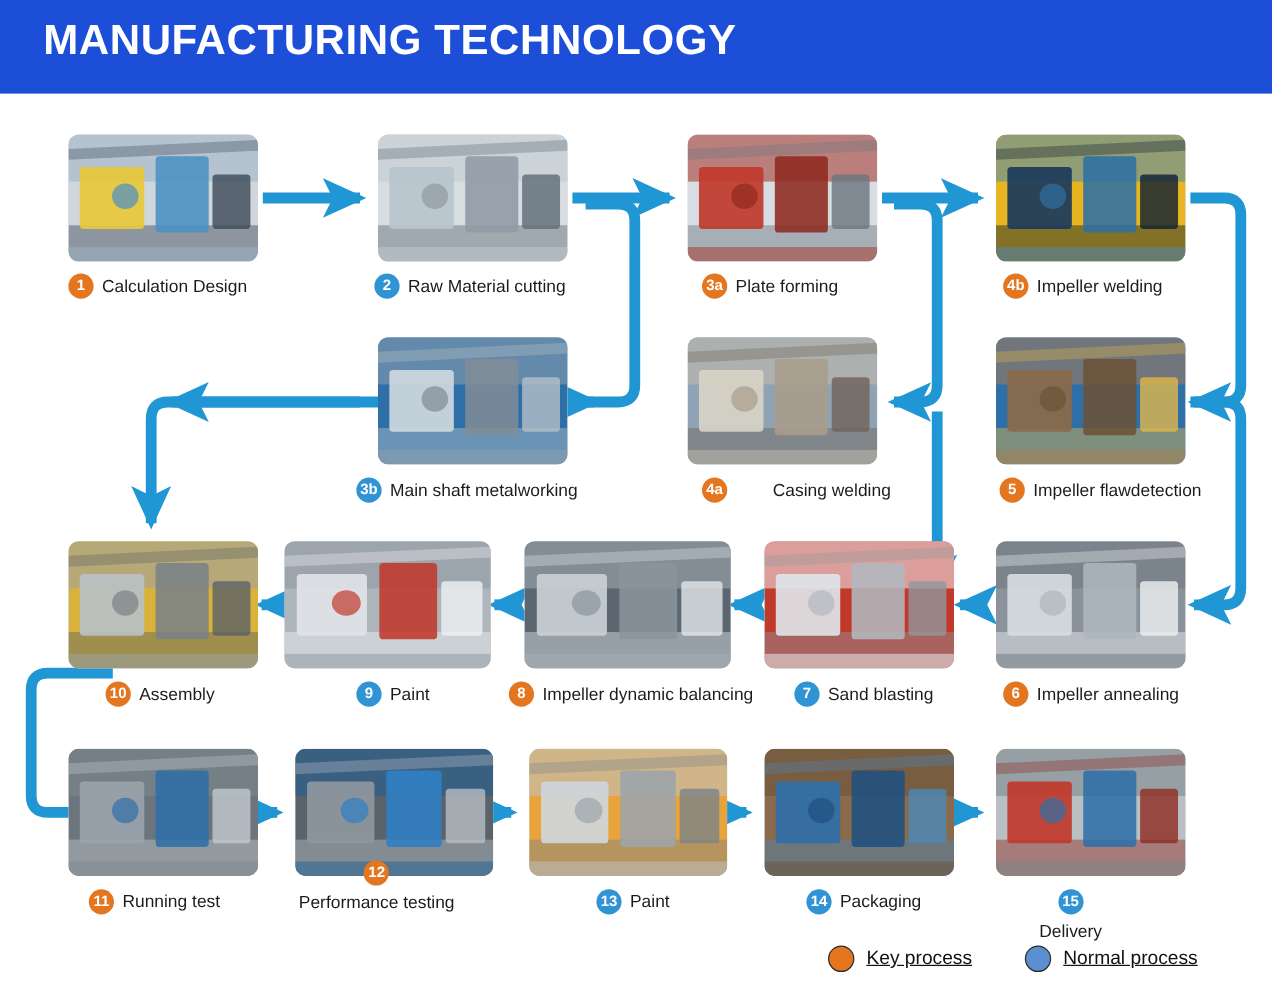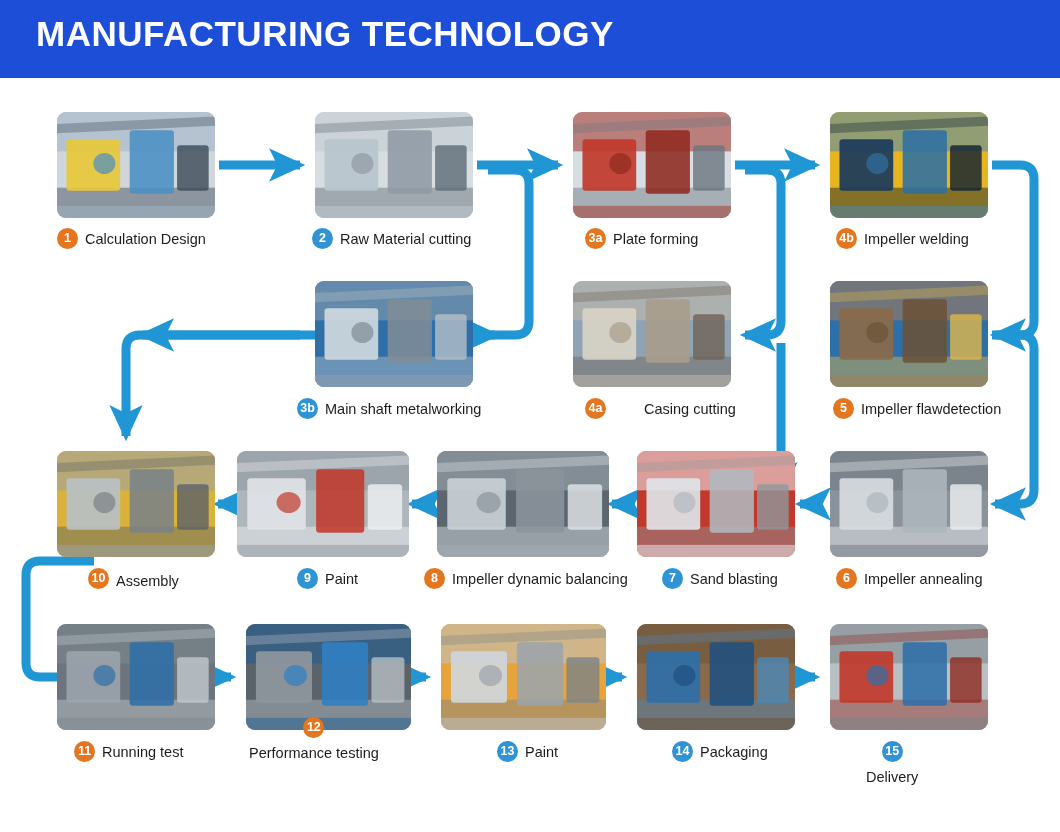--- a/index.html
+++ b/index.html
@@ -221,21 +221,21 @@
             <rect x="6" y="18" width="34" height="34" rx="2" fill="#d8d2c6" opacity="0.92"></rect>
             <rect x="46" y="12" width="28" height="42" rx="2" fill="#a89c8a" opacity="0.88"></rect>
             <rect x="76" y="22" width="20" height="30" rx="2" fill="#6e6357" opacity="0.8"></rect>
             <path d="M0 8 L100 3 L100 9 L0 14 Z" fill="#6e6357" opacity="0.35"></path>
             <circle cx="30" cy="34" r="7" fill="#a89c8a" opacity="0.7"></circle>
             <rect x="0" y="62" width="100" height="8" fill="#c4bbac" opacity="0.5"></rect>
           </svg>
         </div>
         <div class="node-label" style="left: 585px; top: 320px; gap: 38px;">
           <span class="badge key">4a</span>
-          <span>Casing cutting</span>
+          <span>Casing welding</span>
         </div>
       </div>
       <div class="node">
         <div class="node-img" style="left: 830px; top: 203px; width: 158px; height: 106px;">
           <svg width="158" height="106" viewBox="0 0 100 70" preserveAspectRatio="none">
             <rect width="100" height="70" fill="#2f6fa8"></rect>
             <rect y="0" width="100" height="26" fill="#a57c55" opacity="0.55"></rect>
             <rect y="50" width="100" height="20" fill="#e0b84a" opacity="0.45"></rect>
             <rect x="6" y="18" width="34" height="34" rx="2" fill="#8a6a4a" opacity="0.92"></rect>
             <rect x="46" y="12" width="28" height="42" rx="2" fill="#6b5238" opacity="0.88"></rect>
@@ -257,21 +257,21 @@
             <rect y="0" width="100" height="26" fill="#9aa3a9" opacity="0.55"></rect>
             <rect y="50" width="100" height="20" fill="#5a6268" opacity="0.45"></rect>
             <rect x="6" y="18" width="34" height="34" rx="2" fill="#b9c0c4" opacity="0.92"></rect>
             <rect x="46" y="12" width="28" height="42" rx="2" fill="#7a8288" opacity="0.88"></rect>
             <rect x="76" y="22" width="20" height="30" rx="2" fill="#5a6268" opacity="0.8"></rect>
             <path d="M0 8 L100 3 L100 9 L0 14 Z" fill="#5a6268" opacity="0.35"></path>
             <circle cx="30" cy="34" r="7" fill="#7a8288" opacity="0.7"></circle>
             <rect x="0" y="62" width="100" height="8" fill="#9aa3a9" opacity="0.5"></rect>
           </svg>
         </div>
-        <div class="node-label" style="left: 88px; top: 490px; align-items: flex-end;">
+        <div class="node-label" style="left: 88px; top: 490px;">
           <span class="badge key">10</span>
           <span>Assembly</span>
         </div>
       </div>
       <div class="node">
         <div class="node-img" style="left: 237px; top: 373px; width: 172px; height: 106px;">
           <svg width="172" height="106" viewBox="0 0 100 70" preserveAspectRatio="none">
             <rect width="100" height="70" fill="#aeb6bc"></rect>
             <rect y="0" width="100" height="26" fill="#8e979e" opacity="0.55"></rect>
             <rect y="50" width="100" height="20" fill="#f0f2f4" opacity="0.45"></rect>
@@ -435,13 +435,23 @@
             <rect x="0" y="62" width="100" height="8" fill="#7a838a" opacity="0.5"></rect>
           </svg>
         </div>
         <div class="node-label" style="left: 866px; top: 663px; flex-direction: column;">
           <span class="badge normal">15</span>
           <span>Delivery</span>
         </div>
       </div>
     </div>
 
+  <div id="legend">
+    <div class="legend-item">
+      <span class="legend-dot key"></span>
+      <span class="legend-text">Key process</span>
+    </div>
+    <div class="legend-item">
+      <span class="legend-dot normal"></span>
+      <span class="legend-text">Normal process</span>
+    </div>
+  </div>
 </div>
 
 </body></html>

